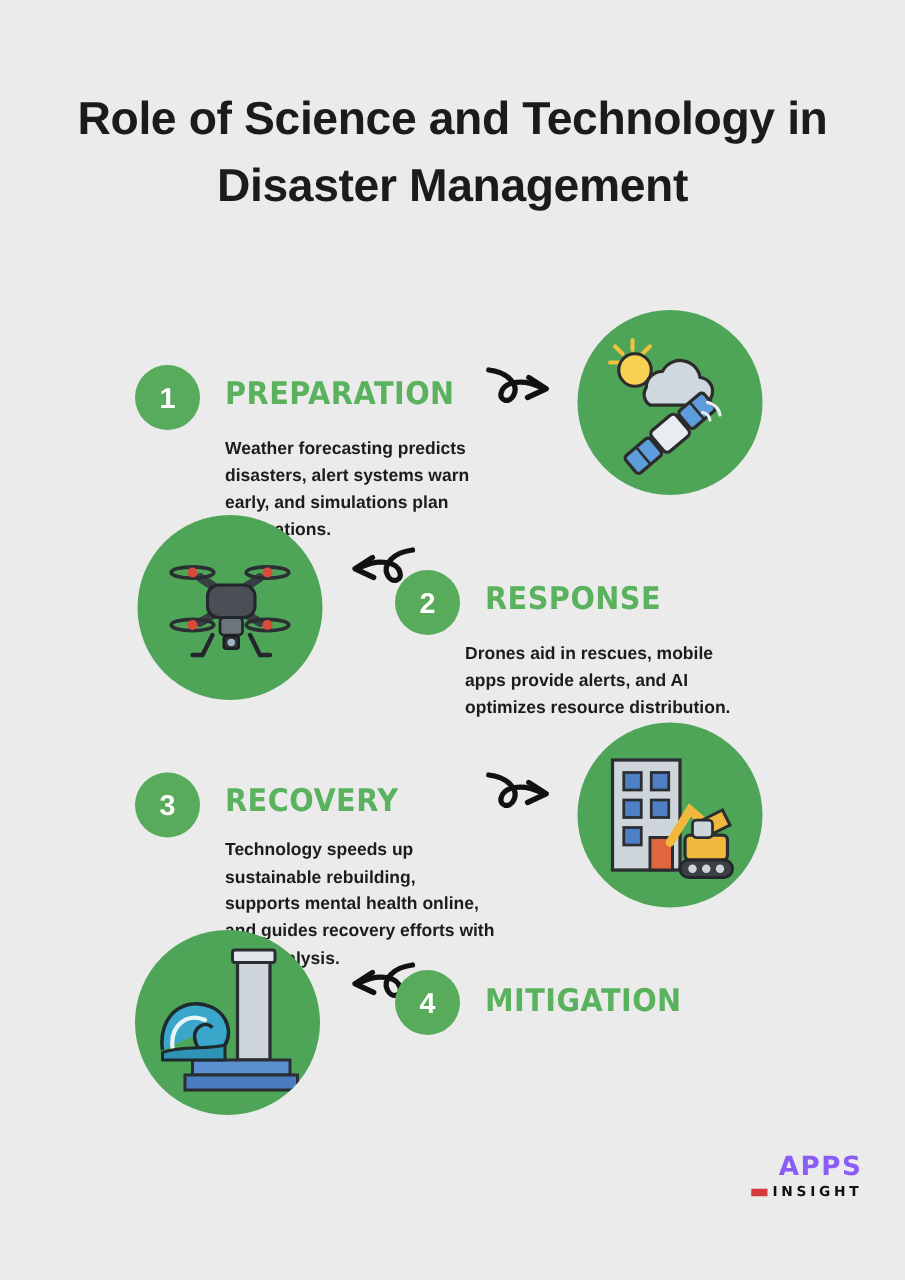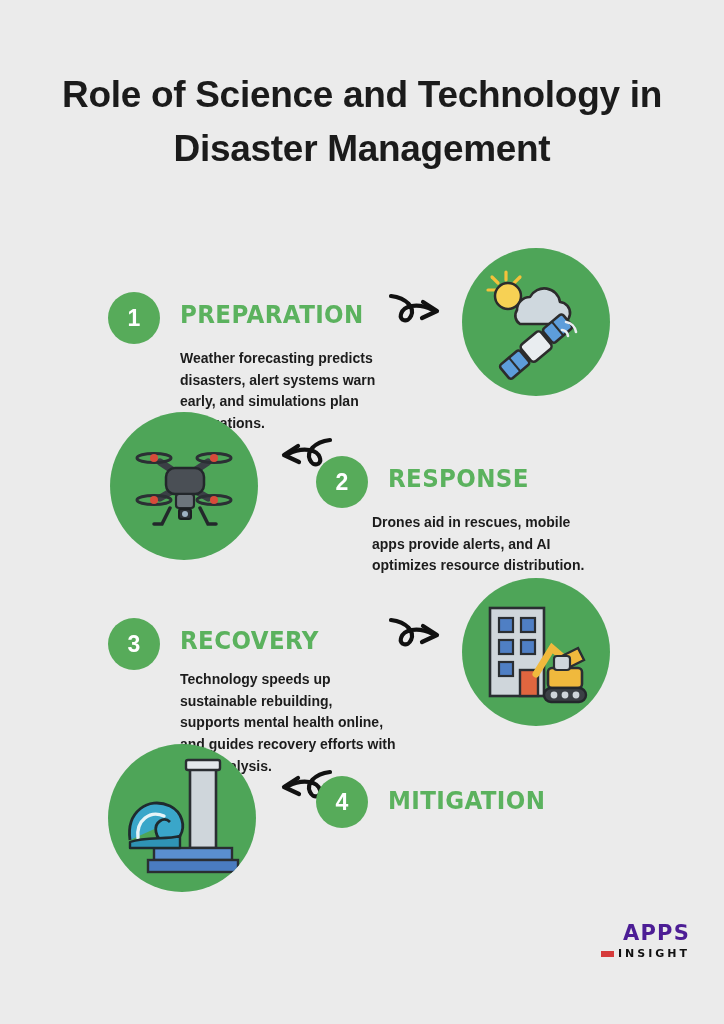--- a/index.html
+++ b/index.html
@@ -86,21 +86,21 @@
   .logo {
     position: absolute;
     right: 34px;
     bottom: 64px;
     text-align: right;
   }
   .logo-apps {
     font-size: 21px;
     font-weight: 800;
     letter-spacing: 1.2px;
-    color: #4c1d95;
+    color: #8b5cf6;
     font-family: "DejaVu Sans", sans-serif;
   }
   .logo-insight {
     font-size: 11px;
     font-weight: 700;
     letter-spacing: 3px;
     color: #111;
     font-family: "DejaVu Sans", sans-serif;
     margin-top: 2px;
     display: flex;

